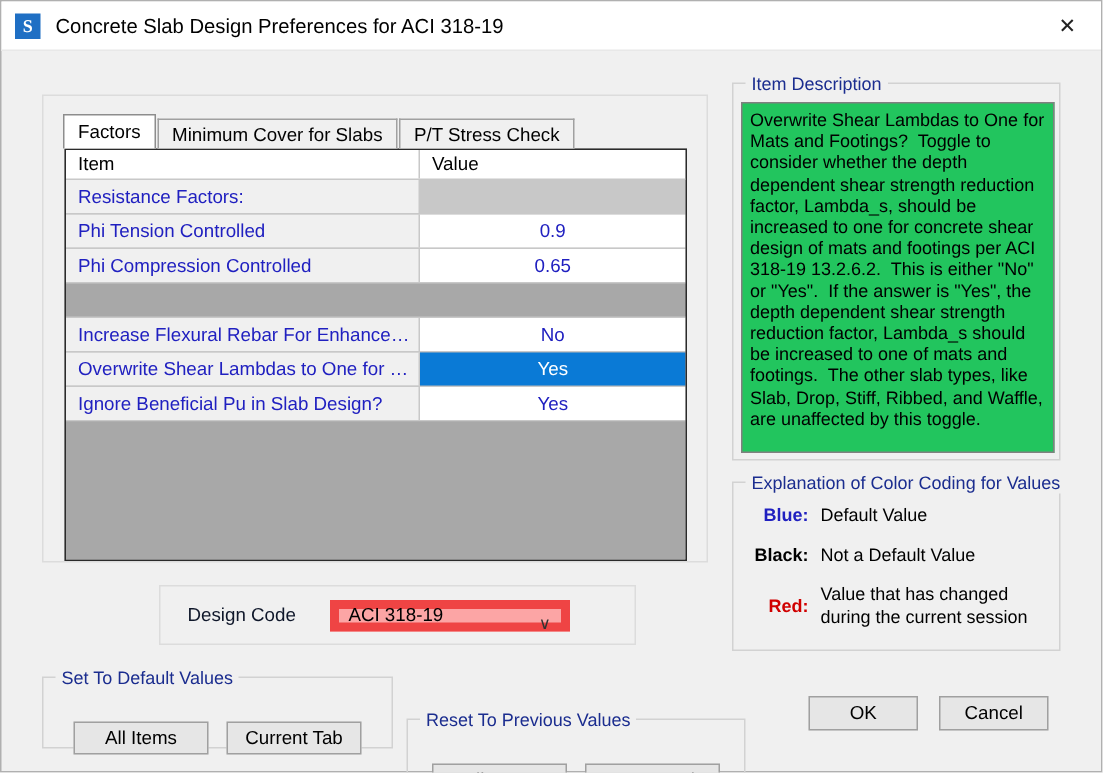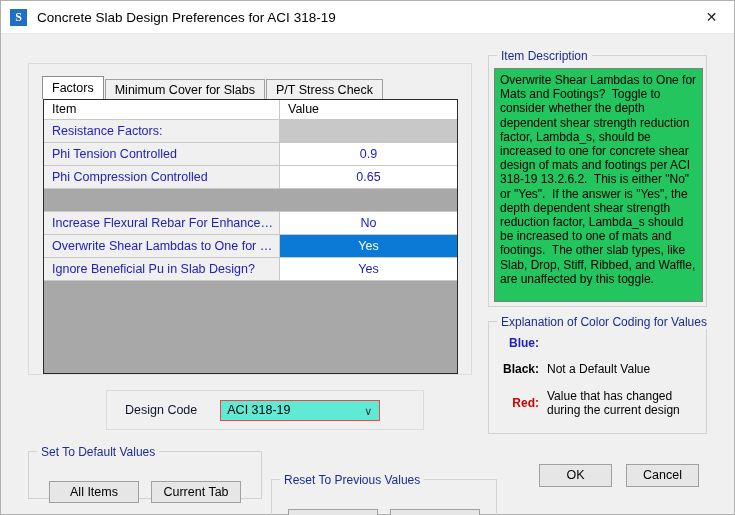--- a/index.html
+++ b/index.html
@@ -208,22 +208,22 @@
   .designcode-label {
     margin-left: 18px;
     font-size: 12.5px;
     color: #0f172a;
   }
   .combo {
     position: relative;
     margin-left: 23px;
     width: 160px;
     height: 21px;
-    background: #5eead4;
-    border: 1px solid #ef4444;
+    background: #fca5a5;
+    border: 6px solid #ef4444;
     box-sizing: border-box;
     display: flex;
     align-items: center;
     cursor: default;
   }
   .combo-value {
     margin-left: 6px;
     font-size: 12.5px;
     color: #000;
   }
@@ -420,28 +420,29 @@
   <div class="fieldset" id="desc-fieldset">
     <div class="legend">Item Description</div>
     <div class="desc-text">Overwrite Shear Lambdas to One for Mats and Footings?  Toggle to consider whether the depth dependent shear strength reduction factor, Lambda_s, should be increased to one for concrete shear design of mats and footings per ACI 318-19 13.2.6.2.  This is either "No" or "Yes".  If the answer is "Yes", the depth dependent shear strength reduction factor, Lambda_s should be increased to one of mats and footings.  The other slab types, like Slab, Drop, Stiff, Ribbed, and Waffle, are unaffected by this toggle.</div>
   </div>
 
   <div class="fieldset" id="legend-fieldset">
     <div class="legend">Explanation of Color Coding for Values</div>
     <div class="legend-rows">
       <div class="legend-row">
         <div class="legend-key blue">Blue:</div>
+        <div class="legend-desc">Default Value</div>
       </div>
       <div class="legend-row">
         <div class="legend-key black">Black:</div>
         <div class="legend-desc">Not a Default Value</div>
       </div>
       <div class="legend-row">
         <div class="legend-key red">Red:</div>
-        <div class="legend-desc">Value that has changed during the current design</div>
+        <div class="legend-desc">Value that has changed during the current session</div>
       </div>
     </div>
   </div>
 
   <div class="fieldset" id="set-defaults-fieldset">
     <div class="legend">Set To Default Values</div>
     <div class="btn-row">
       <div class="btn btn-small">All Items</div>
       <div class="btn btn-small">Current Tab</div>
     </div>

